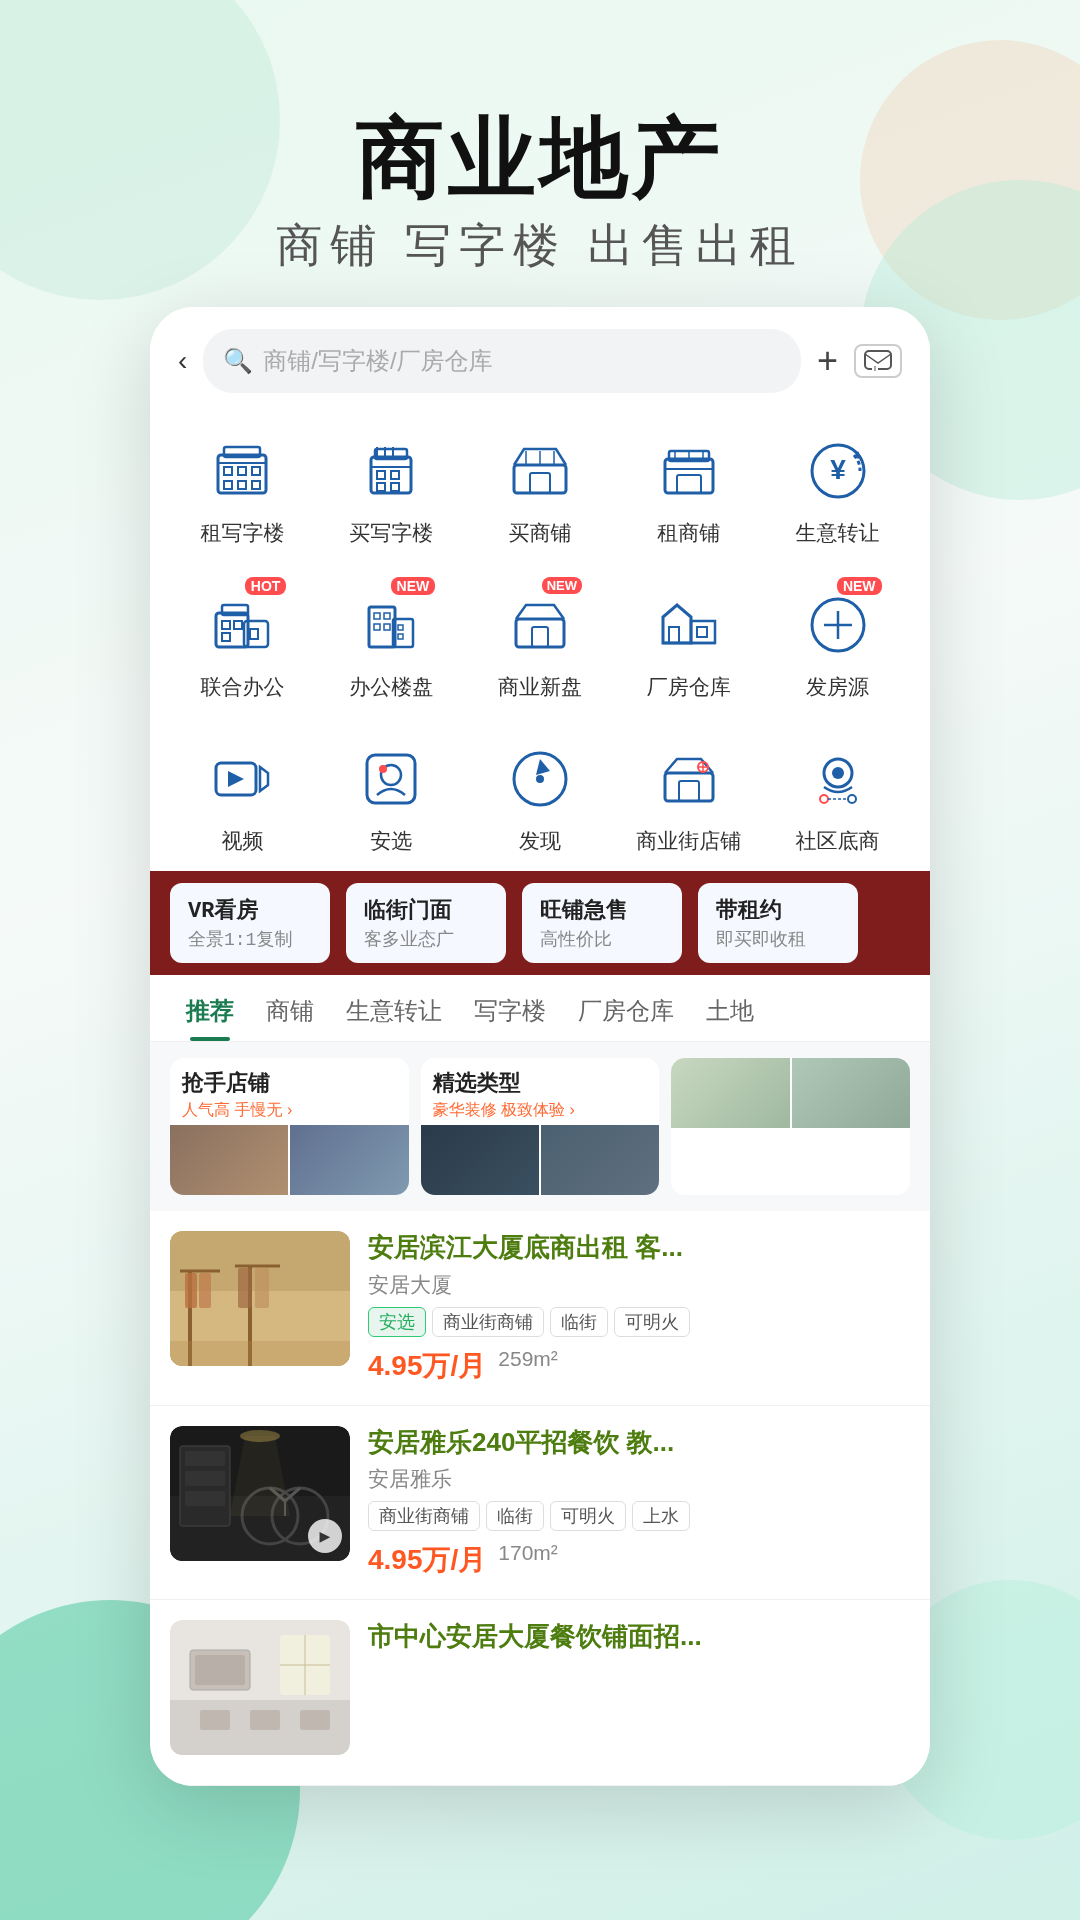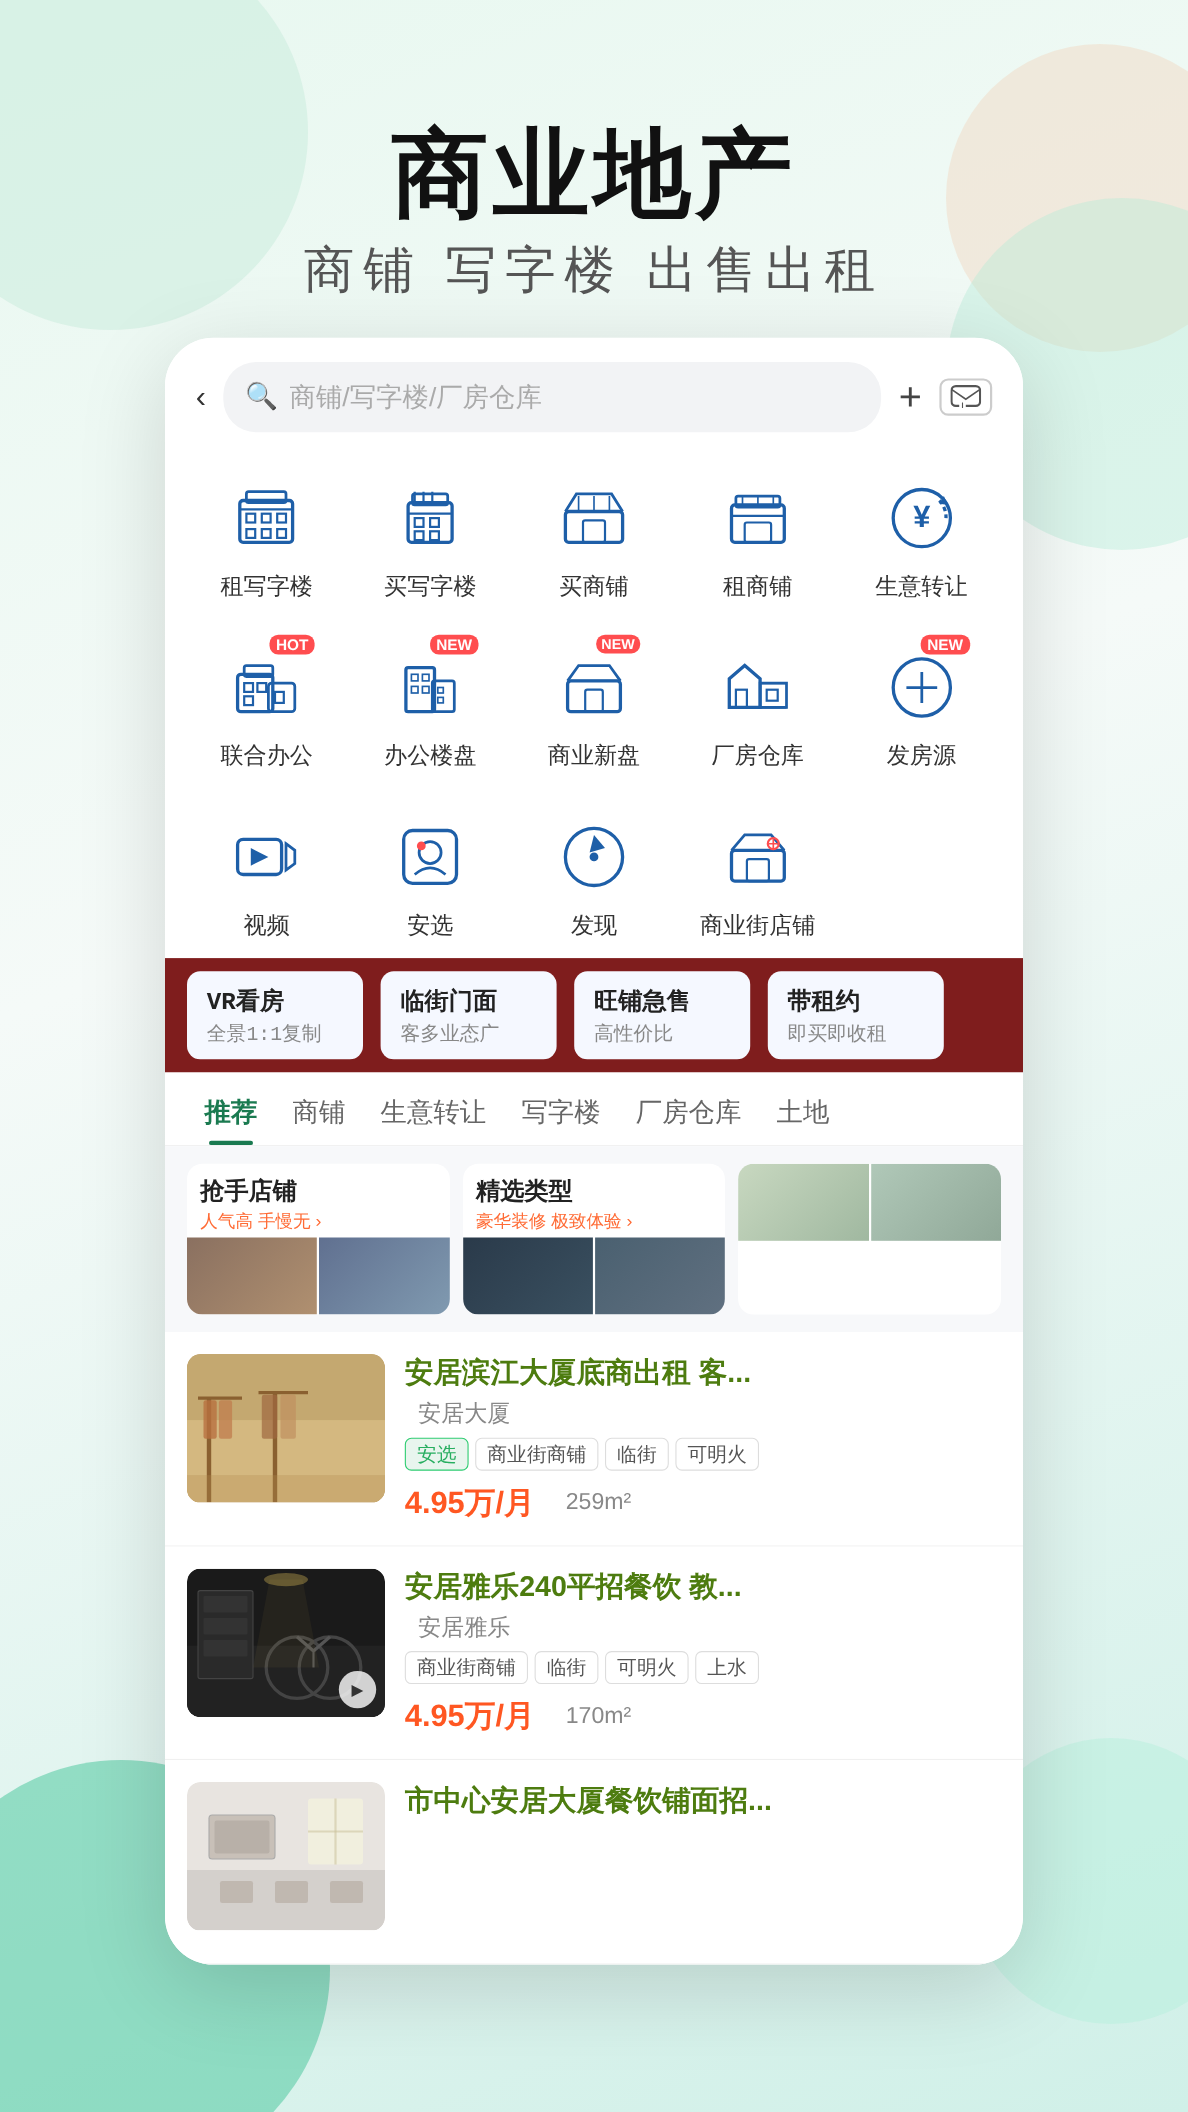--- a/index.html
+++ b/index.html
@@ -321,21 +321,20 @@
       color: #4d7c0f;
       line-height: 1.3;
       white-space: nowrap;
       overflow: hidden;
       text-overflow: ellipsis;
     }
     .listing-location {
       font-size: 21px;
       color: #888;
       margin-top: 6px;
-      margin-left: 12px;
     }
     .listing-tags {
       display: flex;
       flex-wrap: wrap;
       gap: 6px;
       margin-top: 8px;
     }
     .tag-badge {
       border: 1px solid #ddd;
       border-radius: 6px;
@@ -344,22 +343,22 @@
       color: #555;
     }
     .tag-badge.green {
       background: #e8f5ee;
       border-color: #2ecc71;
       color: #27ae60;
     }
     .listing-price {
       margin-top: 10px;
       display: flex;
-      align-items: center;
-      gap: 28px;
+      align-items: flex-start;
+      gap: 12px;
     }
     .price-main {
       font-size: 28px;
       font-weight: 700;
       color: #ff5722;
     }
     .price-area {
       font-size: 21px;
       color: #888;
     }
@@ -599,20 +598,33 @@
           <rect x="24" y="36" width="20" height="20" rx="2" stroke="#1e5fa8" stroke-width="2" fill="none"></rect>
           <line x1="10" y1="28" x2="58" y2="28" stroke="#1e5fa8" stroke-width="2"></line>
           <circle cx="48" cy="22" r="5" fill="none" stroke="#ff4d4f" stroke-width="2"></circle>
           <line x1="48" y1="18" x2="48" y2="26" stroke="#ff4d4f" stroke-width="1.5"></line>
           <line x1="44" y1="22" x2="52" y2="22" stroke="#ff4d4f" stroke-width="1.5"></line>
         </svg>
       </div>
       <span class="icon-label">商业街店铺</span>
     </div>
 
+    <div class="icon-item">
+      <div class="icon-svg-wrap">
+        <svg width="68" height="68" viewBox="0 0 68 68" fill="none">
+          <circle cx="34" cy="28" r="14" stroke="#1e5fa8" stroke-width="3" fill="none"></circle>
+          <circle cx="34" cy="28" r="6" fill="#1e5fa8"></circle>
+          <path d="M20 42 Q34 52 48 42" stroke="#1e5fa8" stroke-width="2.5" fill="none"></path>
+          <circle cx="20" cy="54" r="4" fill="none" stroke="#ff4d4f" stroke-width="2"></circle>
+          <circle cx="48" cy="54" r="4" fill="none" stroke="#1e5fa8" stroke-width="2"></circle>
+          <line x1="24" y1="54" x2="44" y2="54" stroke="#1e5fa8" stroke-width="1.5" stroke-dasharray="3 2"></line>
+        </svg>
+      </div>
+      <span class="icon-label">社区底商</span>
+    </div>
   </div>
 
   <div class="tags-row">
     <div class="tag-item">
       <div class="tag-title">VR看房</div>
       <div class="tag-sub">全景1:1复制</div>
     </div>
     <div class="tag-item">
       <div class="tag-title">临街门面</div>
       <div class="tag-sub">客多业态广</div>

